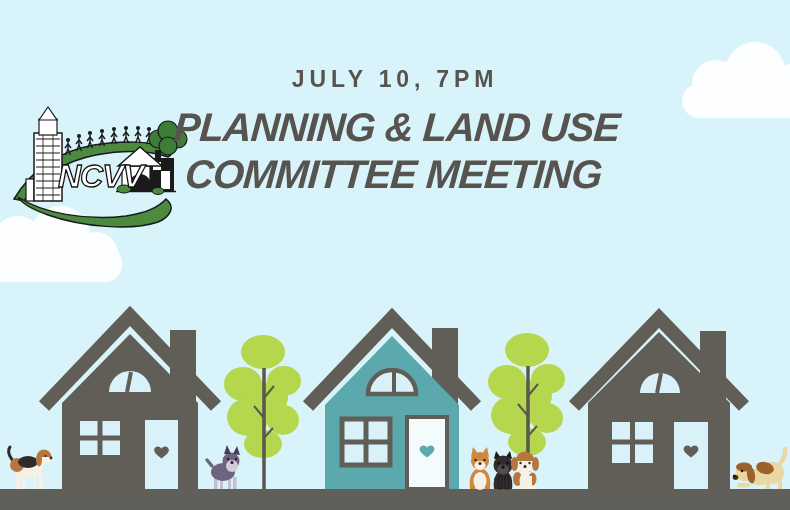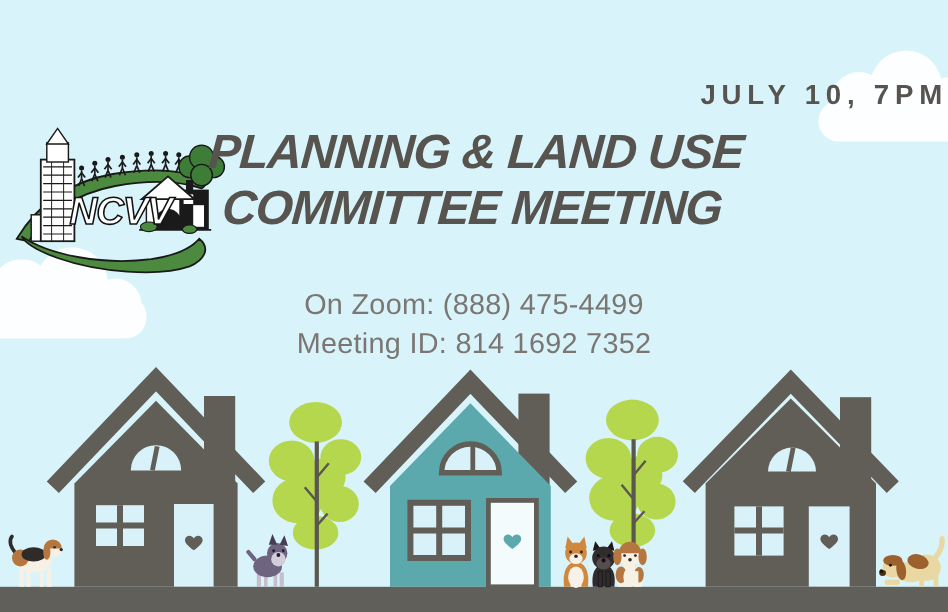--- a/index.html
+++ b/index.html
@@ -10,21 +10,20 @@
     background:var(--sky,#d8f4fa);
     overflow:hidden;
   }
   .scene-svg{position:absolute;left:0;top:0;}
   .logo-svg{position:absolute;left:12px;top:103px;}
   .textblock{position:absolute;left:0;right:0;text-align:center;}
   .date-line{
     top:66px;
     font-weight:bold;font-size:23px;letter-spacing:.21em;
     color:var(--heading-text,#57534f);
-    text-align:right;
   }
   .title-lines{
     top:104px;
     font-style:italic;font-weight:bold;font-size:40px;line-height:47px;
     letter-spacing:-1px;
     color:var(--heading-text,#57534f);
     transform:skewX(-4deg);
   }
   .zoom-lines{
     top:239px;
@@ -297,18 +296,14 @@
     <text x="46" y="84" font-size="32" font-style="italic" font-weight="bold" letter-spacing="-1" fill="#ffffff" stroke="#111111" stroke-width="1.3">NCVV</text>
   </svg>
 
   <div class="textblock date-line">JULY 10, 7PM</div>
 
   <div class="textblock title-lines">
     <div>PLANNING &amp; LAND USE</div>
     <div>COMMITTEE MEETING</div>
   </div>
 
-  <div class="textblock zoom-lines">
-    <div>On Zoom: (888) 475-4499</div>
-    <div>Meeting ID: 814 1692 7352</div>
-  </div>
 
 </div>
 
 </body></html>

